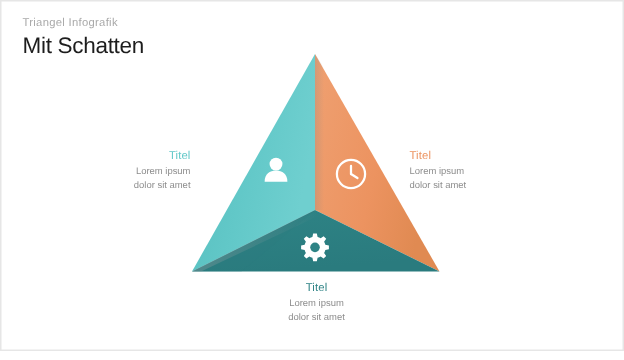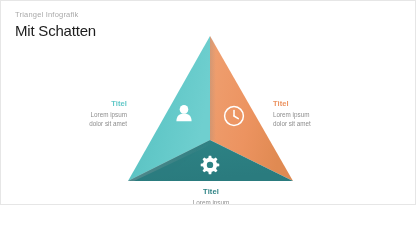--- a/index.html
+++ b/index.html
@@ -6,21 +6,21 @@
     margin: 0;
     padding: 0;
     background: #ffffff;
   }
   body {
     font-family: "Liberation Sans", sans-serif;
   }
   #slide {
     position: relative;
     width: 416px;
-    height: 205px;
+    height: 234px;
     background: #ffffff;
     border: 1px solid #e6e6e6;
     box-sizing: border-box;
     overflow: hidden;
   }
 
   
   #header {
     position: absolute;
     left: 14px;
@@ -60,21 +60,21 @@
     height: 234px;
     display: block;
   }
 
   
   .label-block {
     position: absolute;
   }
   .label-title {
     font-size: 7.5px;
-    font-weight: bold;
+    font-weight: normal;
     line-height: 1.35;
     letter-spacing: 0.1px;
   }
   .label-body {
     font-size: 6.3px;
     color: #8d8d8d;
     line-height: 1.45;
     margin-top: 1px;
     white-space: pre-line;
   }

